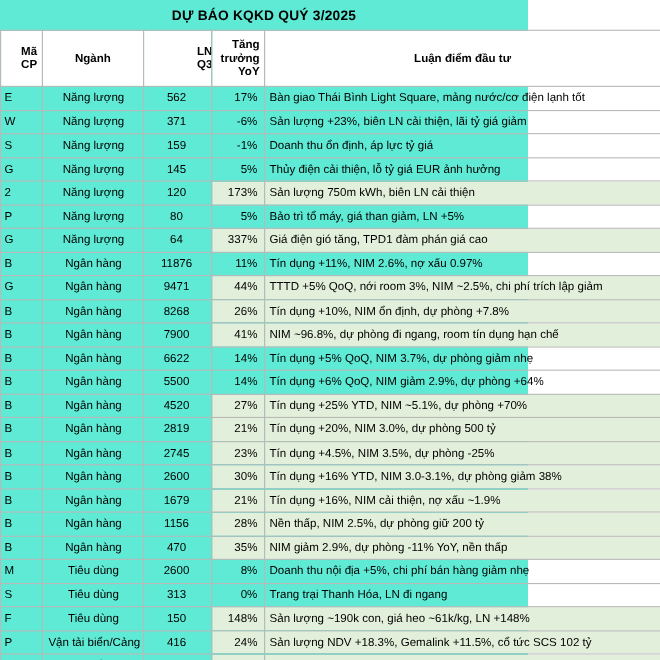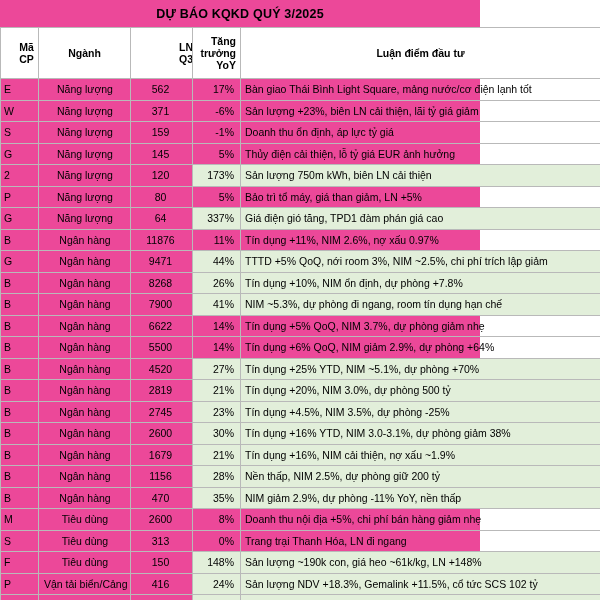--- a/index.html
+++ b/index.html
@@ -11,21 +11,21 @@
     overflow: hidden;
   }
   body {
     font-family: "Liberation Sans", sans-serif;
     color: #000000;
   }
   .sheet {
     width: 480px;
     height: 600px;
     position: relative;
-    background: #ec4899;
+    background: #5eead4;
     box-sizing: border-box;
   }
   .title {
     text-align: center;
     font-weight: bold;
     font-size: 12.5px;
     letter-spacing: 0.2px;
     padding: 7px 0 6px 0;
     color: #000;
   }
@@ -164,21 +164,21 @@
           <td class="sector">Ngân hàng</td>
           <td class="lntt">8268</td>
           <td class="growth hl">26%</td>
           <td class="thesis hl">Tín dụng +10%, NIM ổn định, dự phòng +7.8%</td>
         </tr>
         <tr>
           <td class="ticker">B</td>
           <td class="sector">Ngân hàng</td>
           <td class="lntt">7900</td>
           <td class="growth hl">41%</td>
-          <td class="thesis hl">NIM ~5.3%, dự phòng đi ngang, room tín dụng hạn chế</td>
+          <td class="thesis hl">NIM ~96.8%, dự phòng đi ngang, room tín dụng hạn chế</td>
         </tr>
         <tr>
           <td class="ticker">B</td>
           <td class="sector">Ngân hàng</td>
           <td class="lntt">6622</td>
           <td class="growth">14%</td>
           <td class="thesis">Tín dụng +5% QoQ, NIM 3.7%, dự phòng giảm nhẹ</td>
         </tr>
         <tr>
           <td class="ticker">B</td>

